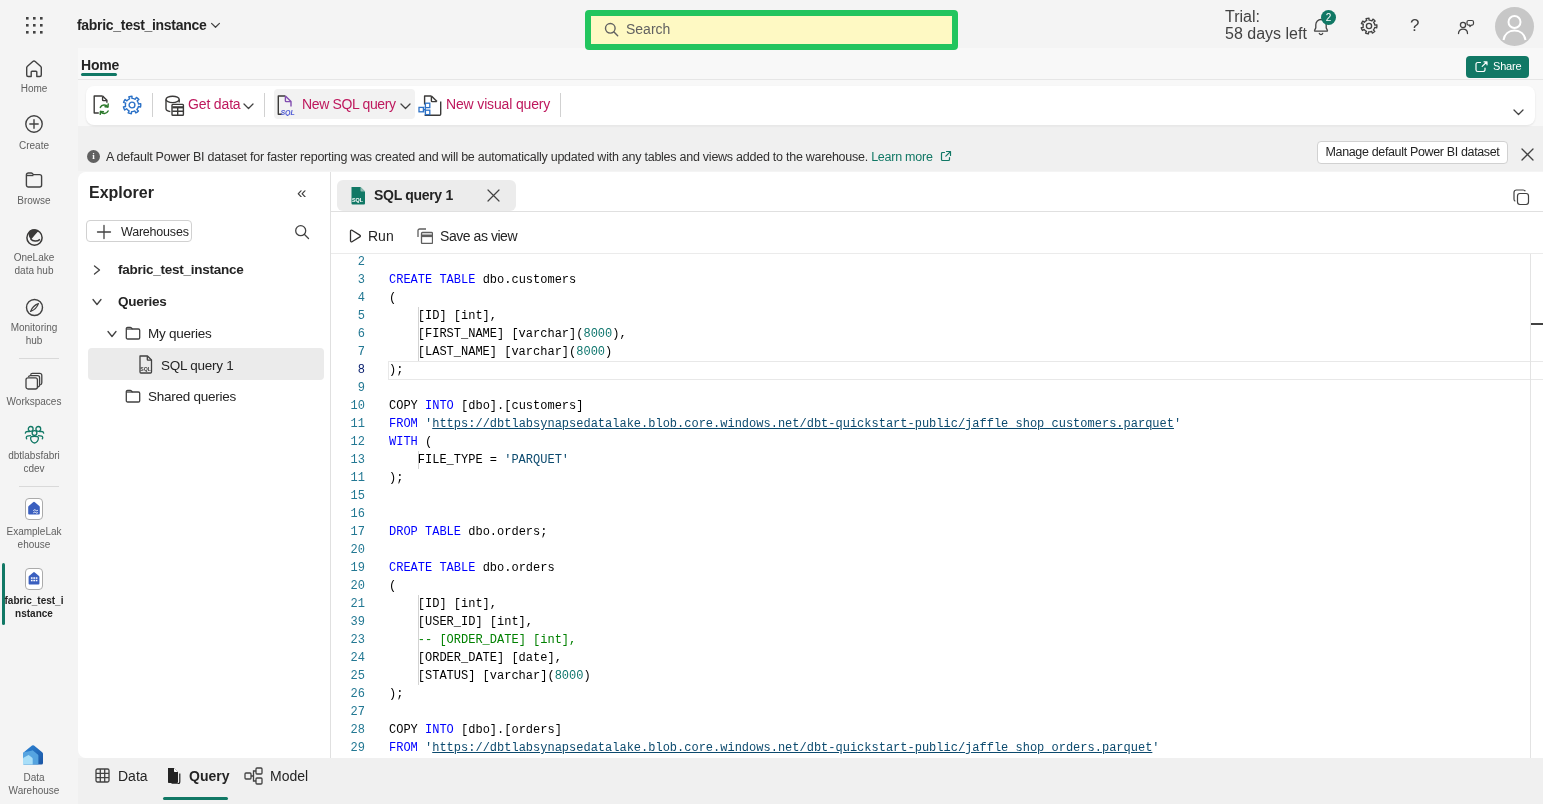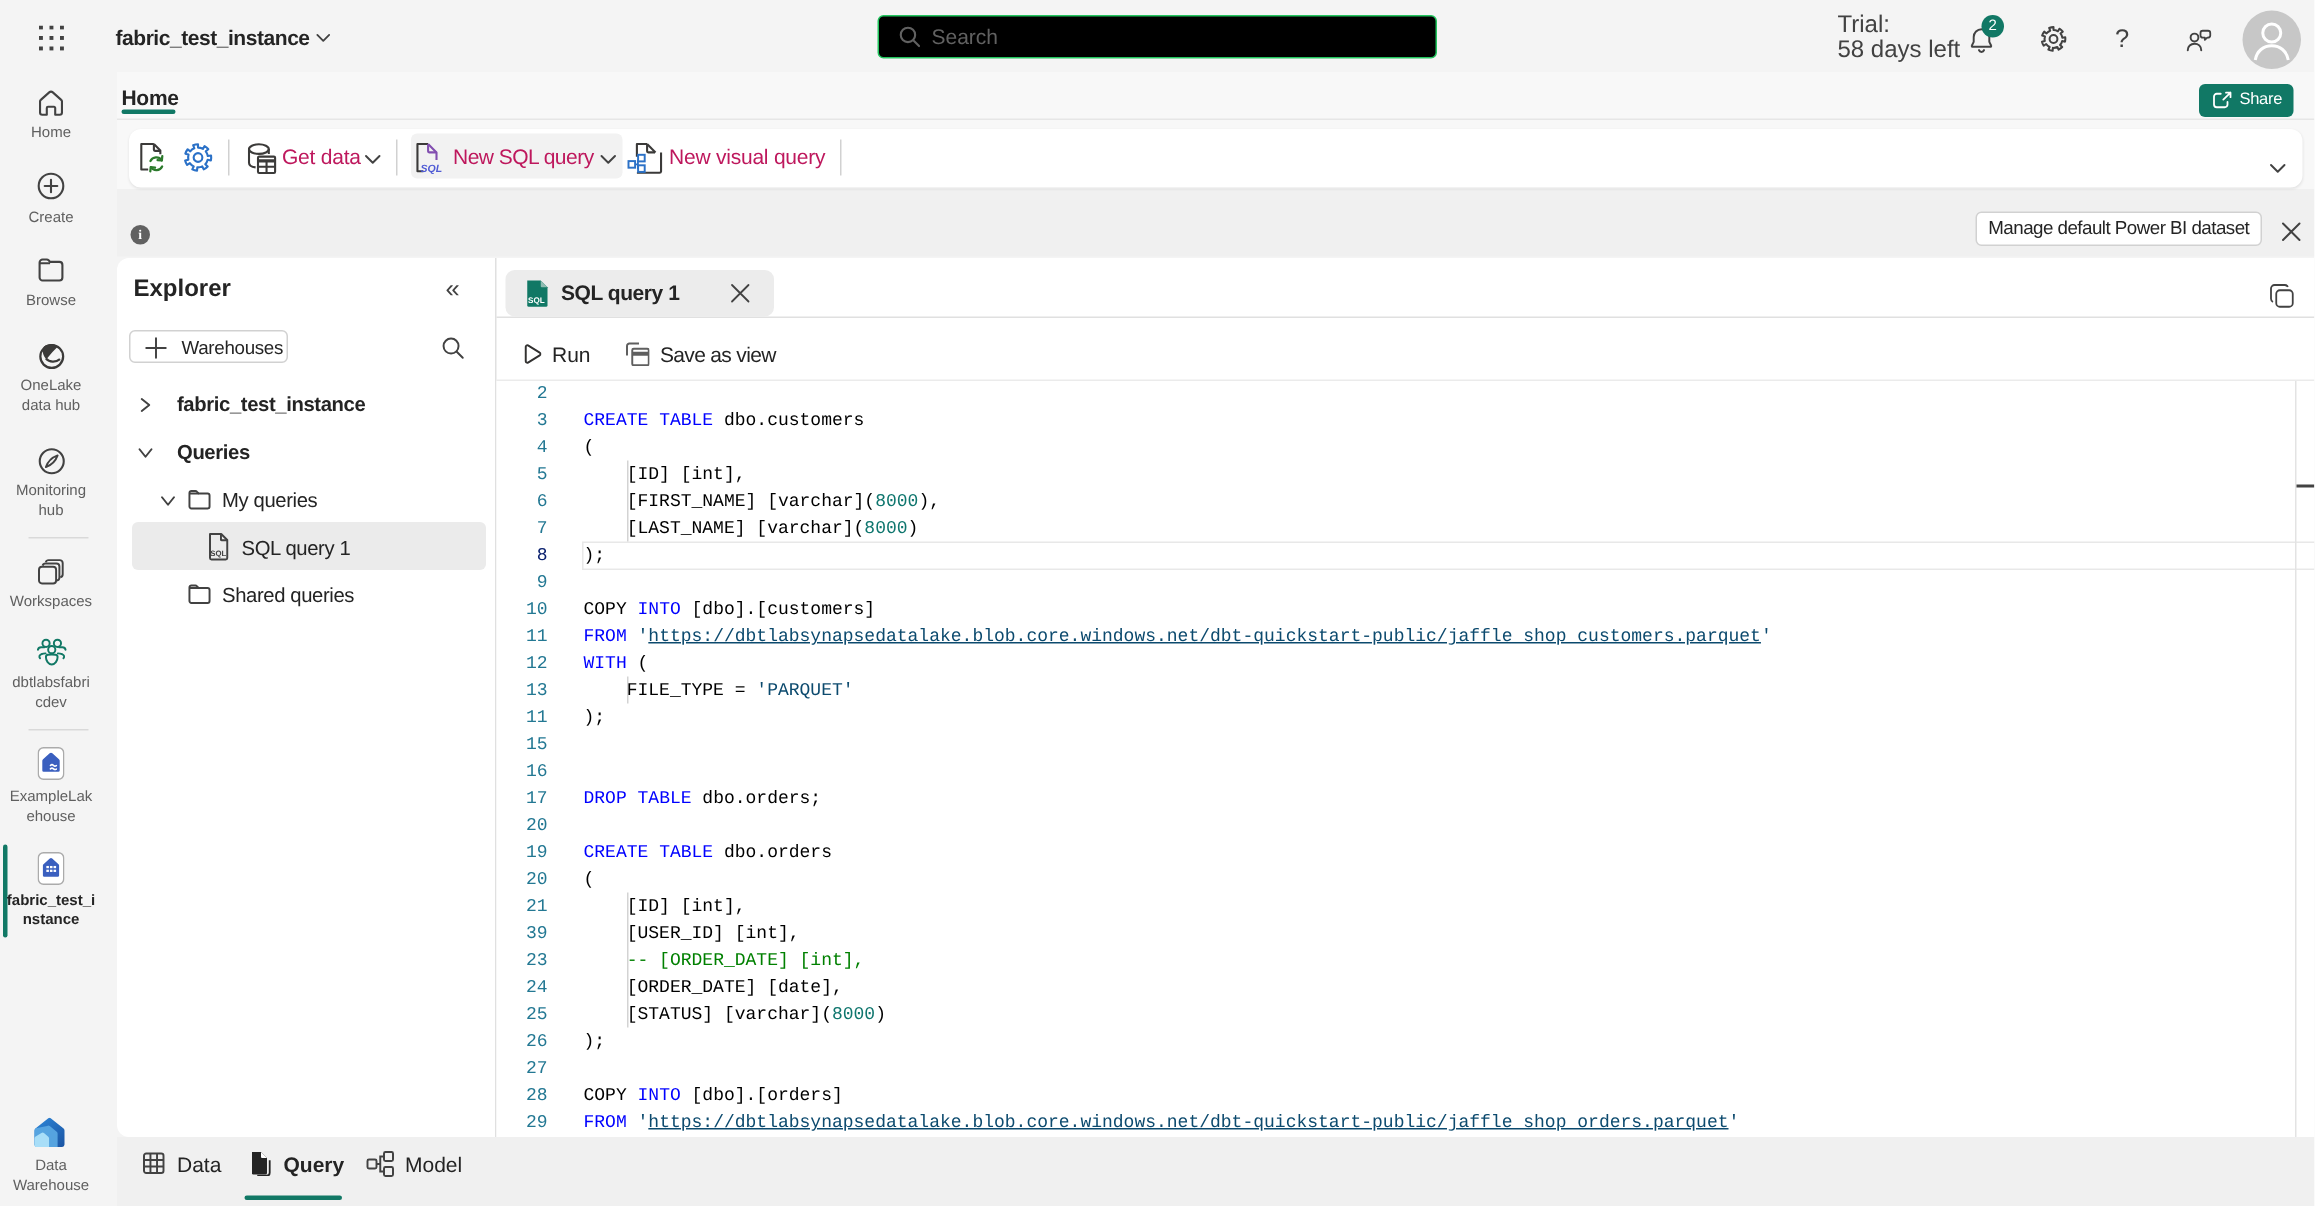--- a/index.html
+++ b/index.html
@@ -4,21 +4,21 @@
 <style>
 html,body{margin:0;padding:0}
 body{width:1543px;height:804px;overflow:hidden;font-family:"Liberation Sans",sans-serif;-webkit-font-smoothing:antialiased}
 #page{position:relative;width:1543px;height:804px;background:#f4f4f4;overflow:hidden}
 .abs{position:absolute}
 .sb{font-weight:600}
 svg{display:block}
 
 #topbar{position:absolute;left:0;top:0;width:1543px;height:48px;background:#f4f4f4}
 #apptitle{position:absolute;left:77px;top:17px;font-size:14px;font-weight:600;color:#242424;letter-spacing:-0.3px}
-#searchbox{position:absolute;left:585px;top:10px;width:373px;height:29px;background:#000000;border:1px solid #22c55e;border-radius:4px;box-sizing:border-box}
+#searchbox{position:absolute;left:585px;top:10px;width:373px;height:40px;background:#fef9c3;border:6px solid #22c55e;border-radius:4px;box-sizing:border-box}
 #searchbox .ph{position:absolute;left:35px;top:5px;font-size:14px;color:#616161}
 #trial{position:absolute;left:1225px;top:8px;font-size:16px;color:#424242;line-height:17px}
 
 #striphome{position:absolute;left:78px;top:48px;width:1465px;height:78px;background:#f8f8f8}
 #hometab{position:absolute;left:81px;top:57px;font-size:14px;font-weight:600;color:#242424;letter-spacing:-0.2px}
 #homeline{position:absolute;left:81px;top:73px;width:36px;height:3px;border-radius:2px;background:#117865}
 #homerowline{position:absolute;left:78px;top:79px;width:1465px;height:1px;background:#e6e6e6}
 #sharebtn{position:absolute;left:1466px;top:56px;width:63px;height:22px;background:#117865;border-radius:4px;color:#fff;font-size:13px}
 #sharebtn span{position:absolute;left:27px;top:4px;font-size:11px;letter-spacing:-0.2px}
 #ribbon{position:absolute;left:86px;top:86px;width:1449px;height:39px;background:#fff;border-radius:8px;box-shadow:0 1px 2px rgba(0,0,0,.09)}
@@ -192,20 +192,26 @@
     <rect x="7.4" y="8.2" width="4.4" height="4.4" fill="#fff" stroke="#2b71c7" stroke-width="1.3"></rect>
     <rect x="7.4" y="15.2" width="4.4" height="4.4" fill="#fff" stroke="#2b71c7" stroke-width="1.3"></rect>
   </svg>
   <div class="rbtxt" style="left:446px">New visual query</div>
   <div class="rdivider" style="left:560px"></div>
   <svg class="abs" style="left:1513px;top:109px" width="11" height="7" viewBox="0 0 11 7">
       <path d="M1 1l4.5 4.5L10 1" fill="none" stroke="#424242" stroke-width="1.3" stroke-linecap="round" stroke-linejoin="round"></path>
     </svg>
 
   <div class="abs" style="left:87px;top:150px;width:13px;height:13px;border-radius:50%;background:#616161;color:#fff;font-size:9px;font-weight:700;text-align:center;line-height:13px;font-family:'Liberation Serif',serif">i</div>
+  <div id="bannertext">A default Power BI dataset for faster reporting was created and will be automatically updated with any tables and views added to the warehouse. <span class="lm">Learn more</span>&nbsp;
+    <svg style="display:inline-block;vertical-align:-2px" width="13" height="13" viewBox="0 0 13 13">
+        <path d="M5.5 2.5h-2a1 1 0 0 0-1 1v6a1 1 0 0 0 1 1h6a1 1 0 0 0 1-1v-2" fill="none" stroke="#117865" stroke-width="1.2" stroke-linecap="round"></path>
+        <path d="M7.5 1.5h4v4M11.2 1.8L6.8 6.2" fill="none" stroke="#117865" stroke-width="1.2" stroke-linecap="round" stroke-linejoin="round"></path>
+      </svg>
+  </div>
   <div id="managebtn">Manage default Power BI dataset</div>
   <svg class="abs" style="left:1521px;top:148px" width="13" height="13" viewBox="0 0 13 13">
       <path d="M1 1l11 11M12 1L1 12" stroke="#424242" stroke-width="1.3" stroke-linecap="round"></path>
     </svg>
 
   <div id="expsep"></div>
   <div id="tabline"></div>
   <div id="toolline"></div>
 
   <div id="exptitle">Explorer</div>

